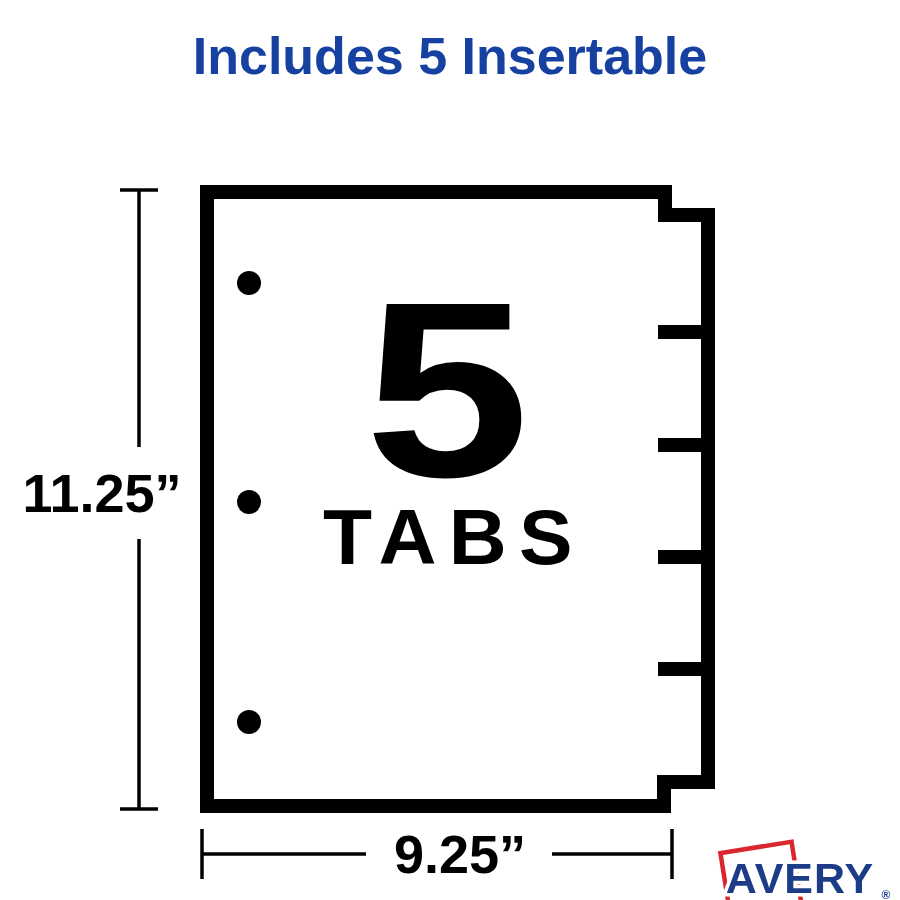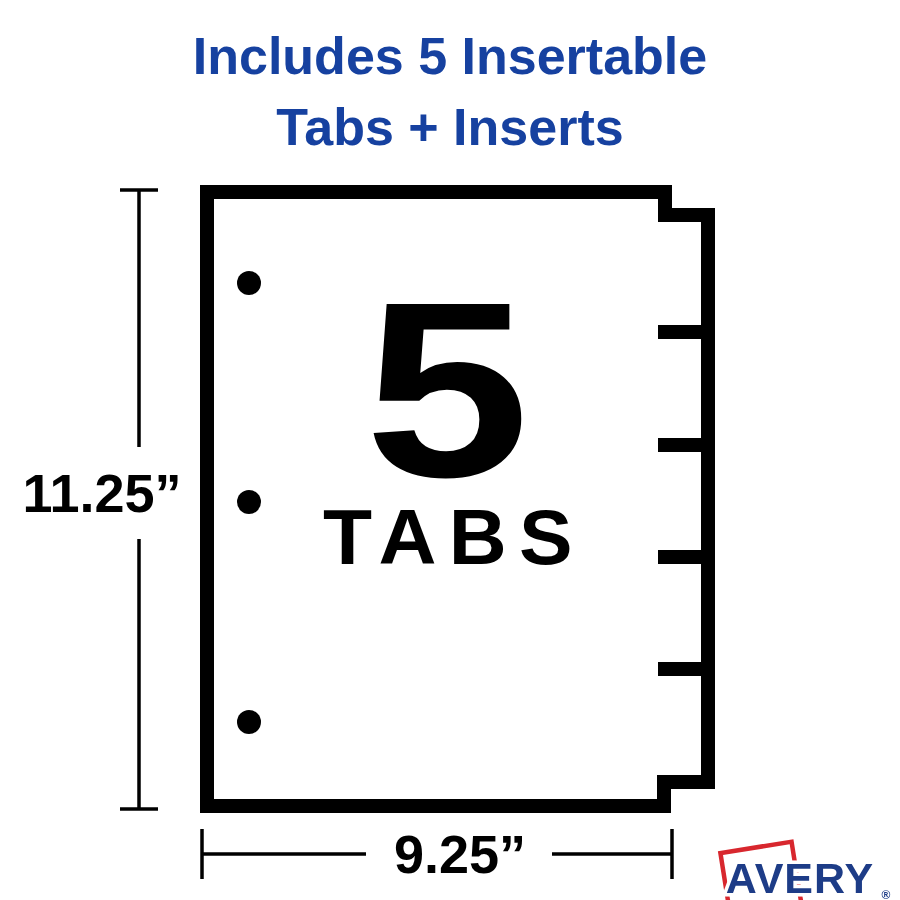--- a/index.html
+++ b/index.html
@@ -88,21 +88,20 @@
     text-anchor: middle;
   }
 </style>
 </head>
 <body>
 
 <div class="stage">
 
   <div class="heading">
     <div>Includes 5 Insertable</div>
-    <div>Tabs + Inserts</div>
   </div>
 
   <svg class="diagram" viewBox="0 0 900 900">
 
     <path class="sheet" d="M 207 171 H 665 V 194 H 708 V 761 H 664 V 785 H 207 Z"></path>
 
     <g>
       <line class="thick" x1="658" y1="311" x2="715" y2="311"></line>
       <line class="thick" x1="658" y1="424" x2="715" y2="424"></line>
       <line class="thick" x1="658" y1="536" x2="715" y2="536"></line>

